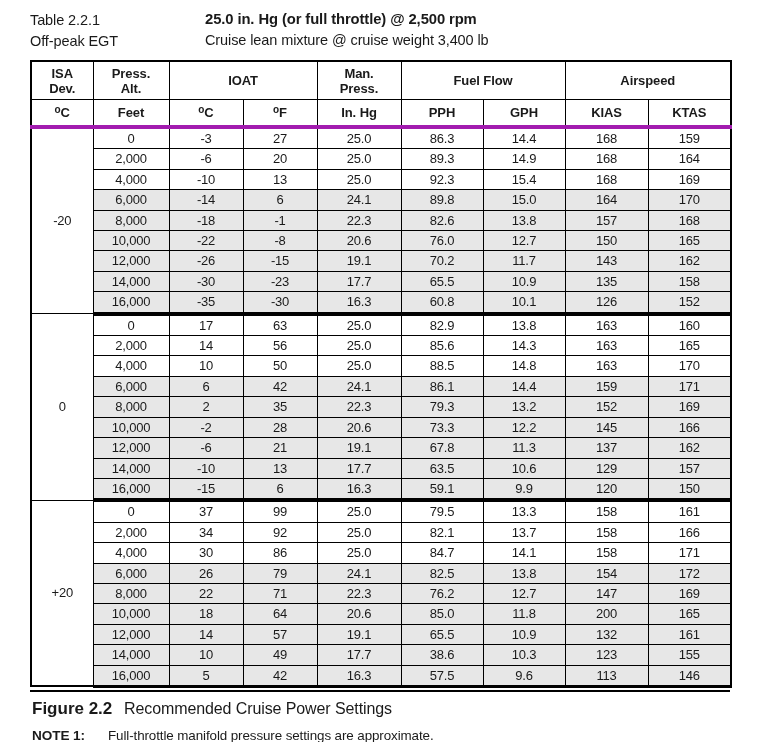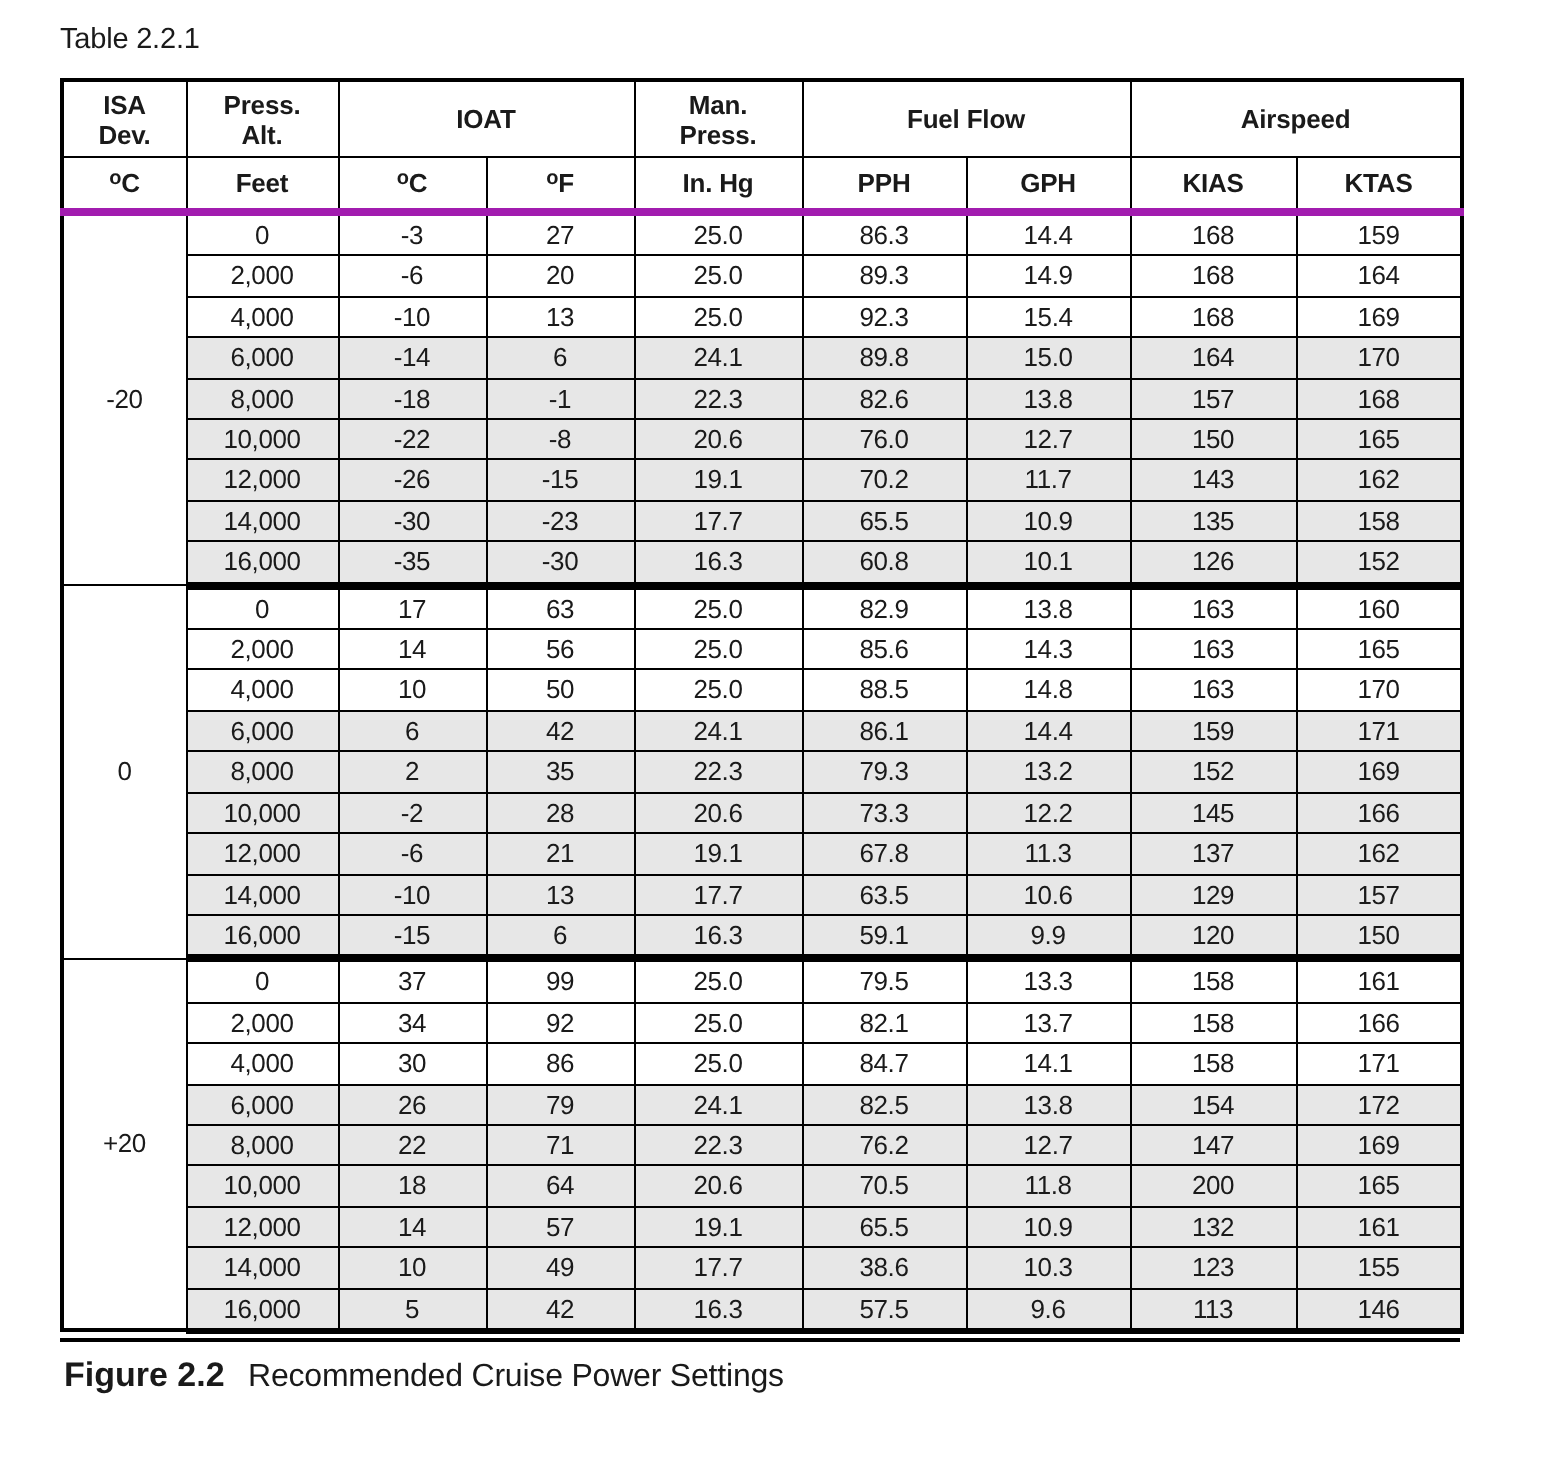--- a/index.html
+++ b/index.html
@@ -167,20 +167,25 @@
   }
 </style>
 </head>
 <body>
 
 <div class="page">
 
   <div class="heading">
     <div class="heading-left">
       <div class="heading-line">Table 2.2.1</div>
+      <div class="heading-line">Off-peak EGT</div>
+    </div>
+    <div class="heading-right">
+      <div class="heading-line bold">25.0 in. Hg (or full throttle) @ 2,500 rpm</div>
+      <div class="heading-line">Cruise lean mixture @ cruise weight 3,400 lb</div>
     </div>
   </div>
 
   <div class="table-wrap">
     <table class="perf">
       <colgroup>
         <col class="c-isa">
           <col class="c-alt">
           <col class="c-ioatc">
           <col class="c-ioatf">
@@ -452,21 +457,21 @@
             <td class="shaded">76.2</td>
             <td class="shaded">12.7</td>
             <td class="shaded">147</td>
             <td class="shaded">169</td>
           </tr>
           <tr>
             <td class="shaded">10,000</td>
             <td class="shaded">18</td>
             <td class="shaded">64</td>
             <td class="shaded">20.6</td>
-            <td class="shaded">70.5</td>
+            <td class="shaded">85.0</td>
             <td class="shaded">11.8</td>
             <td class="shaded">200</td>
             <td class="shaded">165</td>
           </tr>
           <tr>
             <td class="shaded">12,000</td>
             <td class="shaded">14</td>
             <td class="shaded">57</td>
             <td class="shaded">19.1</td>
             <td class="shaded">65.5</td>
@@ -498,14 +503,20 @@
     </table>
   </div>
 
   <div class="caption-rule"></div>
 
   <div class="figure-line">
     <span class="figure-label">Figure 2.2</span>
     <span class="figure-text">Recommended Cruise Power Settings</span>
   </div>
 
+  <div id="notes">
+      <div class="note-line">
+        <span class="note-label">NOTE 1:</span>
+        <span class="note-text">Full-throttle manifold pressure settings are approximate.</span>
+      </div>
+    </div>
 
 </div>
 
 </body></html>

